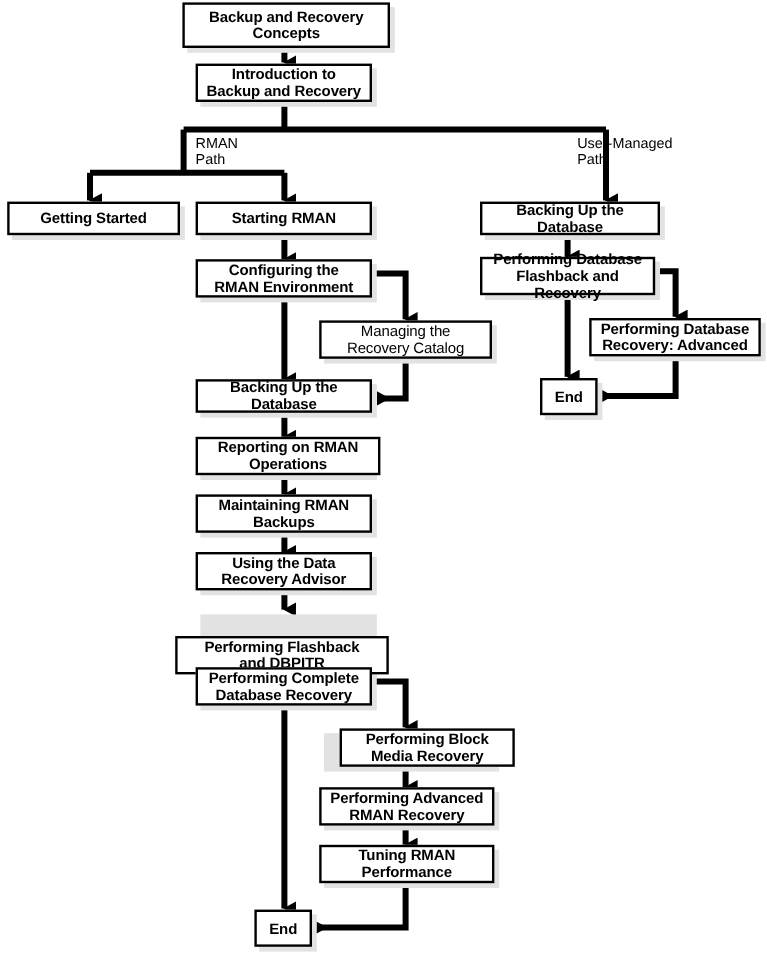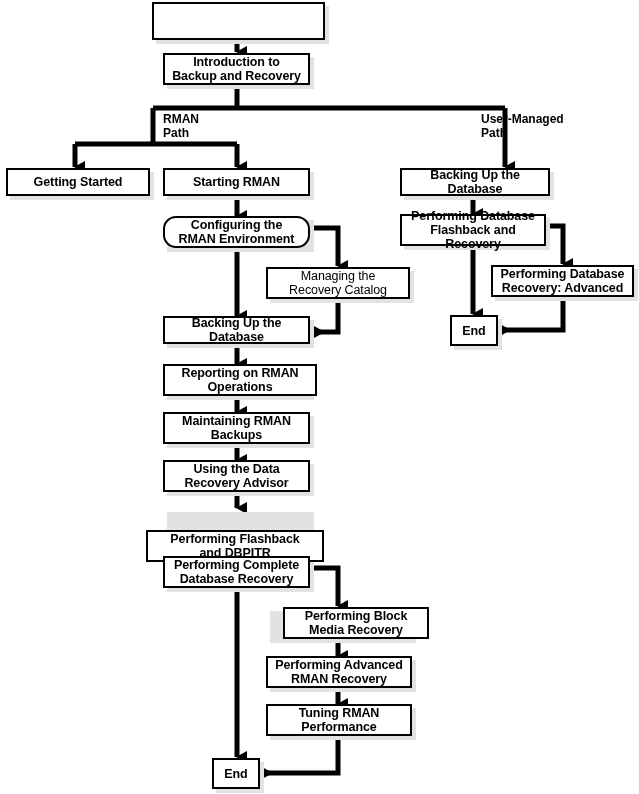--- a/index.html
+++ b/index.html
@@ -58,21 +58,21 @@
   }
   .italicline {
     font-weight: normal;
   }
   .italicline em {
     font-style: italic;
   }
   .branch-label {
     position: absolute;
     font-size: 12px;
-    font-weight: bold;
+    font-weight: normal;
     line-height: 13.5px;
     color: #000000;
     white-space: pre-line;
     z-index: 3;
   }
 </style>
 </head>
 <body>
 
 <div id="canvas">
@@ -153,40 +153,41 @@
   <div class="shadow" style="left:167px;top:416px;width:147px;height:32px;"></div>
   <div class="shadow" style="left:167px;top:464px;width:147px;height:32px;"></div>
   <div class="shadow" style="left:167px;top:512px;width:147px;height:32px;"></div>
   <div class="shadow" style="left:167px;top:560px;width:147px;height:32px;"></div>
   <div class="shadow" style="left:270px;top:611px;width:146px;height:32px;"></div>
   <div class="shadow" style="left:270px;top:660px;width:146px;height:32px;"></div>
   <div class="shadow" style="left:270px;top:708px;width:146px;height:32px;"></div>
   <div class="shadow" style="left:216px;top:762px;width:48px;height:31px;"></div>
 
   <div class="node" style="left:152px;top:2px;width:173px;height:38px;flex-direction:column;gap:0;">
+    <span class="txt">Backup and Recovery Concepts</span>
   </div>
 
   <div class="node" style="left:163px;top:53px;width:147px;height:32px;">
     <span class="txt">Introduction to
 Backup and Recovery</span>
   </div>
 
   <div class="node" style="left:6px;top:168px;width:144px;height:28px;">
     <span class="txt">Getting Started</span>
   </div>
 
   <div class="node" style="left:163px;top:168px;width:147px;height:28px;">
     <span class="txt">Starting RMAN</span>
   </div>
 
   <div class="node" style="left:400px;top:168px;width:150px;height:28px;">
     <span class="txt">Backing Up the Database</span>
   </div>
 
-  <div class="node" style="left:163px;top:216px;width:147px;height:32px;border-radius:13px;">
+  <div class="node" style="left:163px;top:216px;width:147px;height:32px;">
     <span class="txt">Configuring the
 RMAN Environment</span>
   </div>
 
   <div class="node" style="left:400px;top:214px;width:146px;height:32px;">
     <span class="txt">Performing Database
 Flashback and Recovery</span>
   </div>
 
   <div class="node plain" style="left:266px;top:267px;width:144px;height:32px;">

